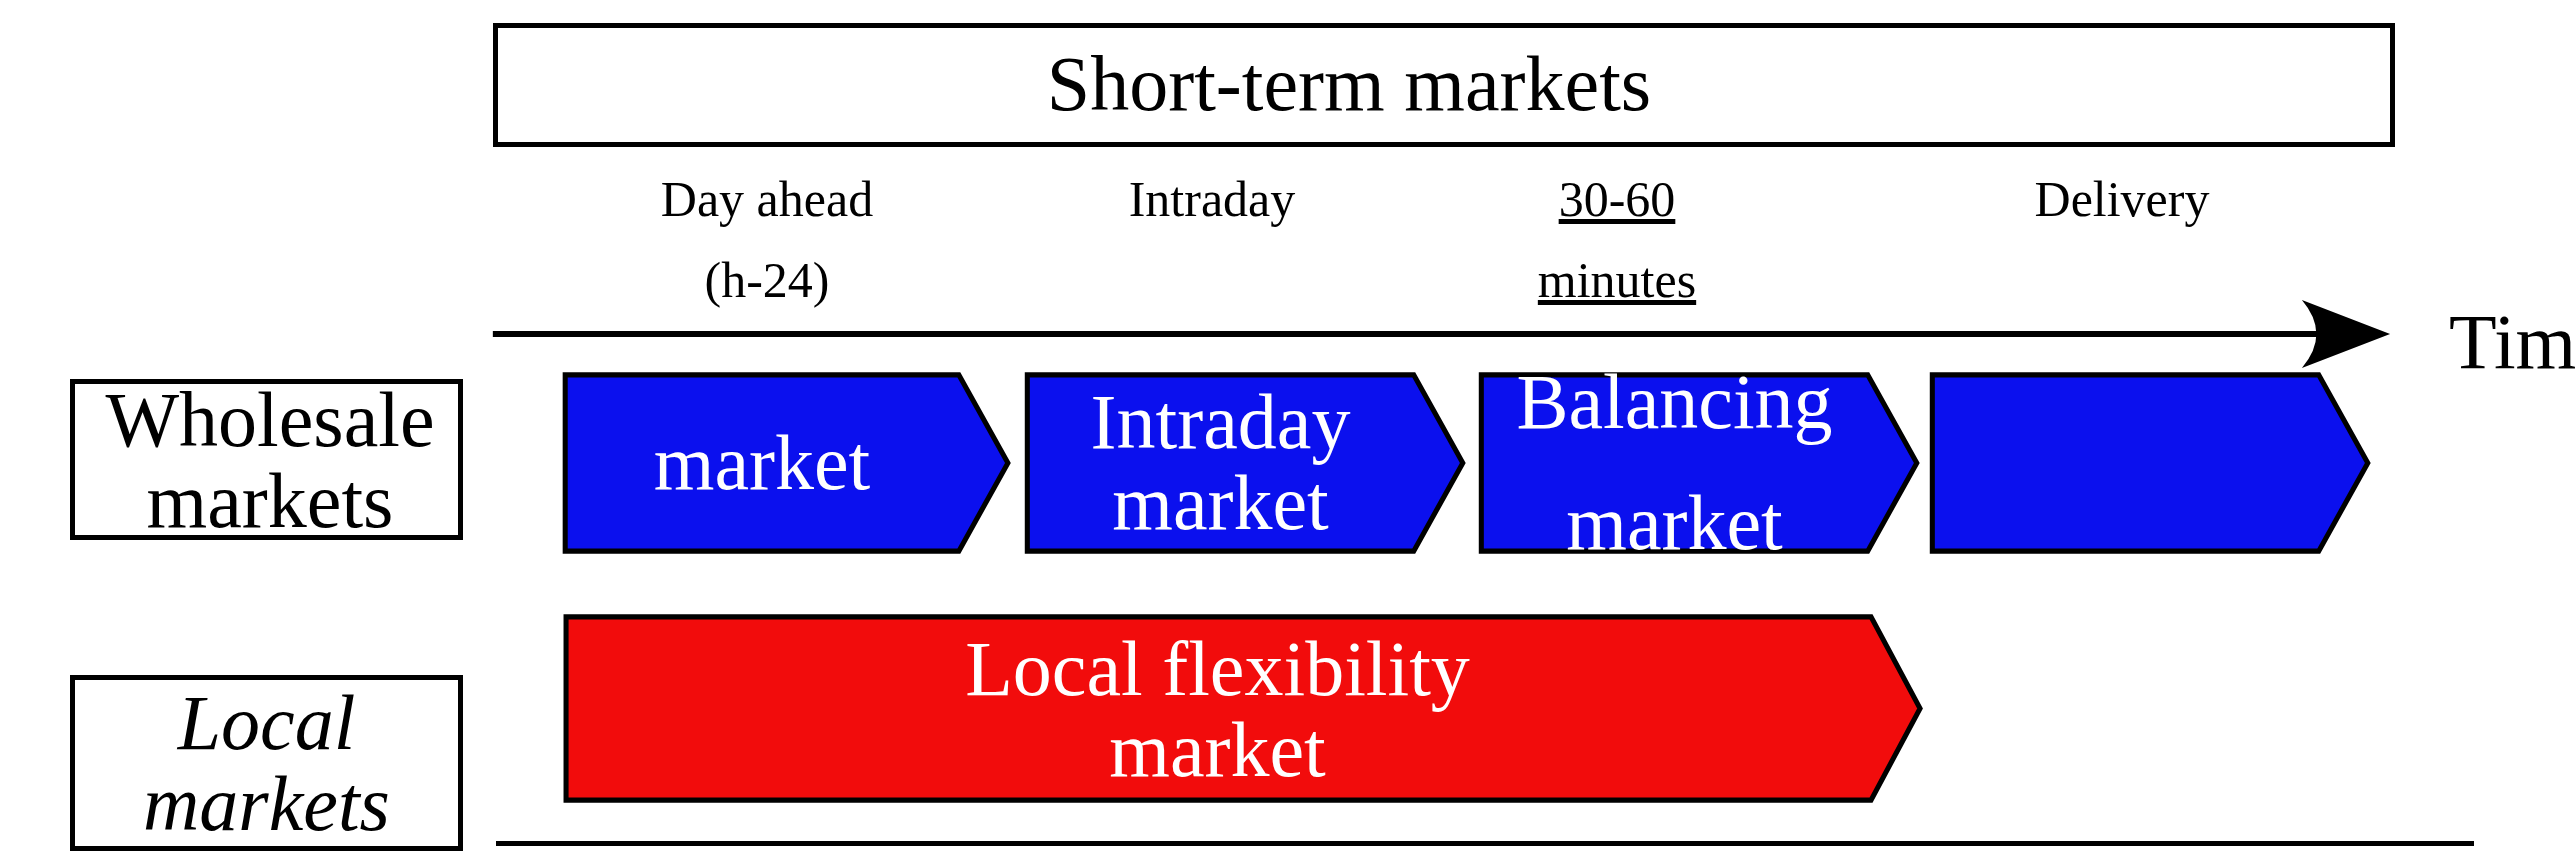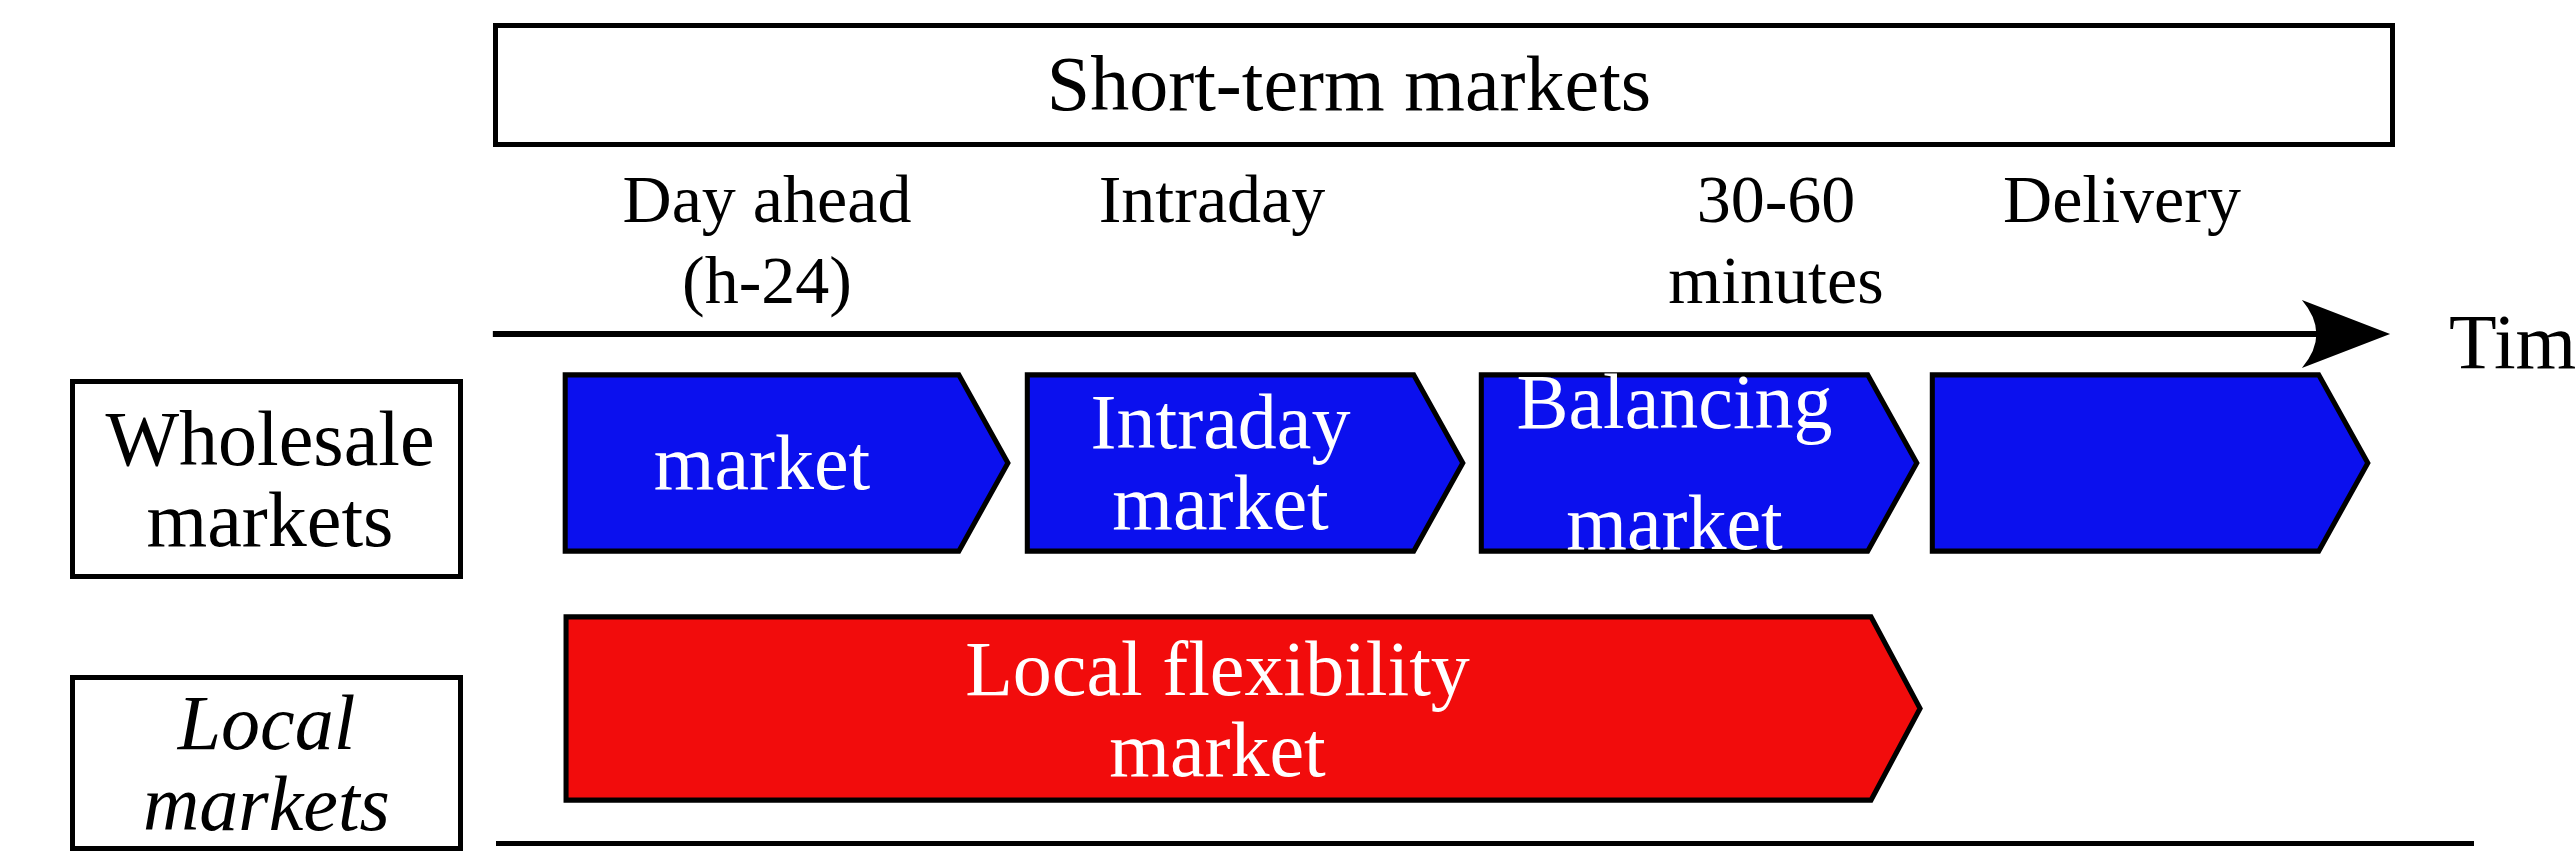--- a/index.html
+++ b/index.html
@@ -29,21 +29,21 @@
     position:absolute;
     transform:translateX(-50%);
     font-size:78px;line-height:81px;
     white-space:nowrap;
   }
   .stage{
     position:absolute;
     top:159px;
     transform:translateX(-50%);
     text-align:center;
-    font-size:68px;line-height:81px;
+    font-size:50px;line-height:81px;
     white-space:nowrap;
   }
   .arrow-label{
     position:absolute;
     display:flex;flex-direction:column;
     align-items:center;justify-content:center;
     text-align:center;
     color:#ffffff;
     font-size:78px;line-height:81px;
     white-space:nowrap;
@@ -71,36 +71,36 @@
   <div class="title-text" style="left:1301px;top:43px;">Short-term markets</div>
 
   <div class="stage" style="left:719px;">
     <div>Day ahead</div>
     <div>(h-24)</div>
   </div>
   <div class="stage" style="left:1164px;">
     <div>Intraday</div>
     <div></div>
   </div>
-  <div class="stage" style="left:1728px;">
+  <div class="stage" style="left:1569px;text-decoration:underline;">
     <div>30-60</div>
     <div>minutes</div>
   </div>
   <div class="stage" style="left:2074px;">
     <div>Delivery</div>
     <div></div>
   </div>
 
   <svg class="abs" style="left:434px;top:289px;" width="1937" height="90" viewBox="0 0 2680 124">
     <line x1="15" y1="62" x2="2570" y2="62"></line>
     <path class="head" d="M 2640 62 L 2518 15 Q 2558 62 2518 109 Z"></path>
   </svg>
   <div class="time-label" style="left:2401px;top:301px;">Time</div>
 
-  <div class="box hdr-box" style="left:22px;top:379px;width:393px;height:200px;padding-left:7px;">
+  <div class="box hdr-box" style="left:22px;top:379px;width:393px;height:161px;padding-left:7px;">
     <div>Wholesale</div>
     <div>markets</div>
   </div>
 
   <svg class="abs" style="left:514px;top:372px;" width="452" height="182" viewBox="0 0 625 252">
     <polygon points="4,4 549,4 617,126 549,248 4,248" fill="#0b10ee"></polygon>
   </svg>
   <div class="arrow-label" style="left:517px;top:374px;width:394px;height:176px;">
     <div>market</div>
   </div>

